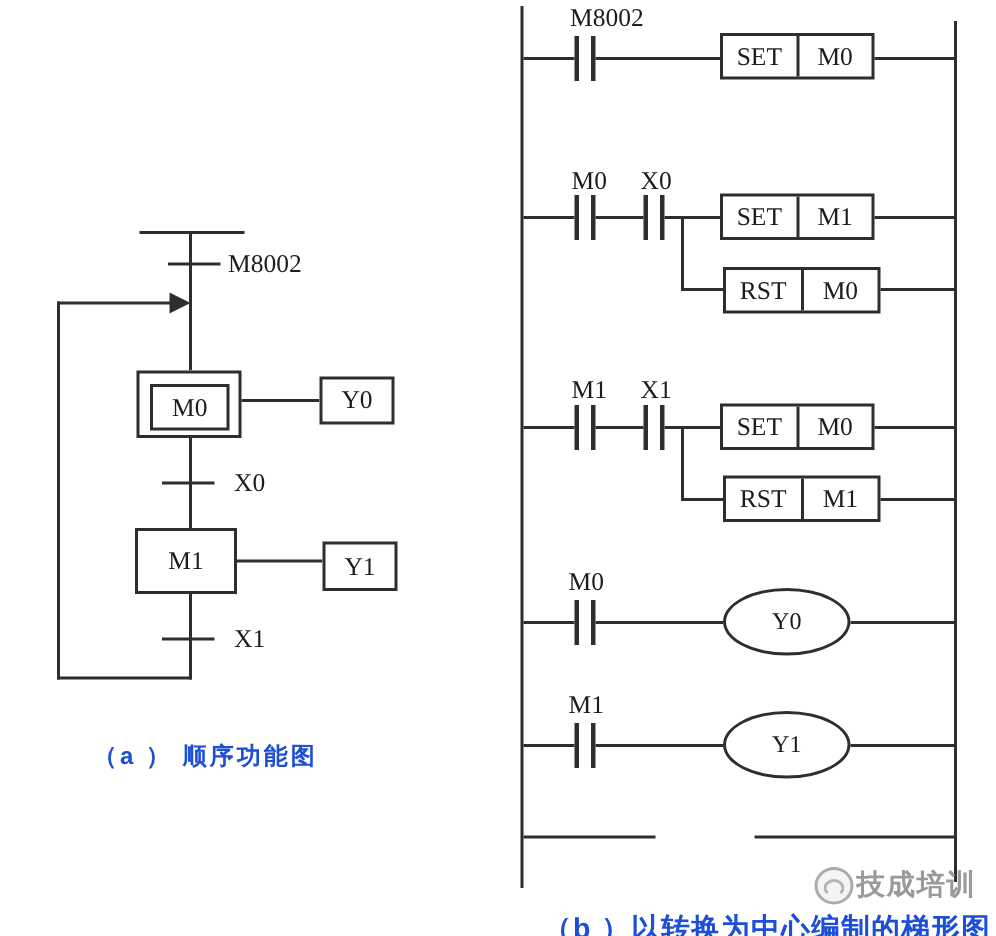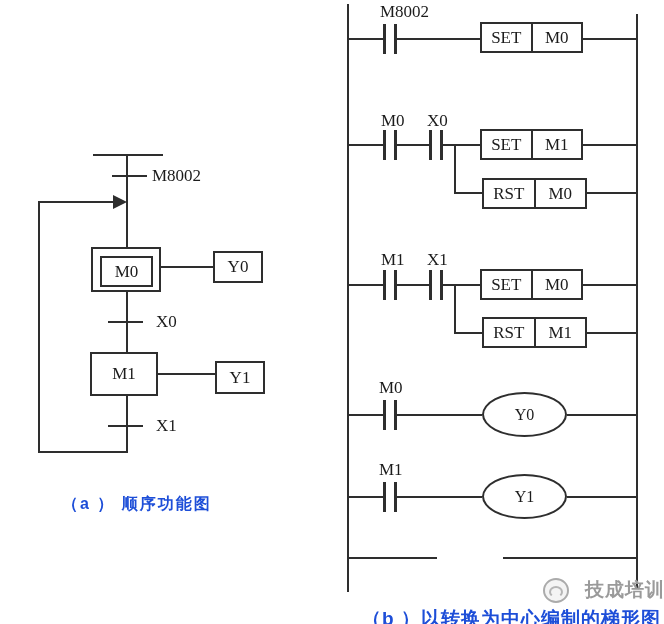--- a/index.html
+++ b/index.html
@@ -33,21 +33,21 @@
   }
   .caption {
     position: absolute;
     font-family: "Liberation Sans", sans-serif;
     font-weight: 600; color: #1d4ed8;
     white-space: nowrap;
   }
   .caption-a { font-size: 16px; letter-spacing: 2px; }
   .caption-b { font-size: 19px; letter-spacing: 1px; }
   .watermark {
-    position: absolute; display: flex; align-items: center; gap: 16px;
+    position: absolute; display: flex; align-items: center; gap: 2px;
     color: #9a9a9a; font-family: "Liberation Sans", sans-serif;
     font-size: 19px; font-weight: 600; letter-spacing: 1px; white-space: nowrap;
   }
   .wm-logo {
     width: 26px; height: 25px; border-radius: 50%;
     border: 2px solid #ababab; background: #f4f4f4; position: relative;
   }
   .wm-logo::after {
     content: ""; position: absolute; left: 4px; top: 6px;
     width: 10px; height: 8px; border-radius: 50%;

